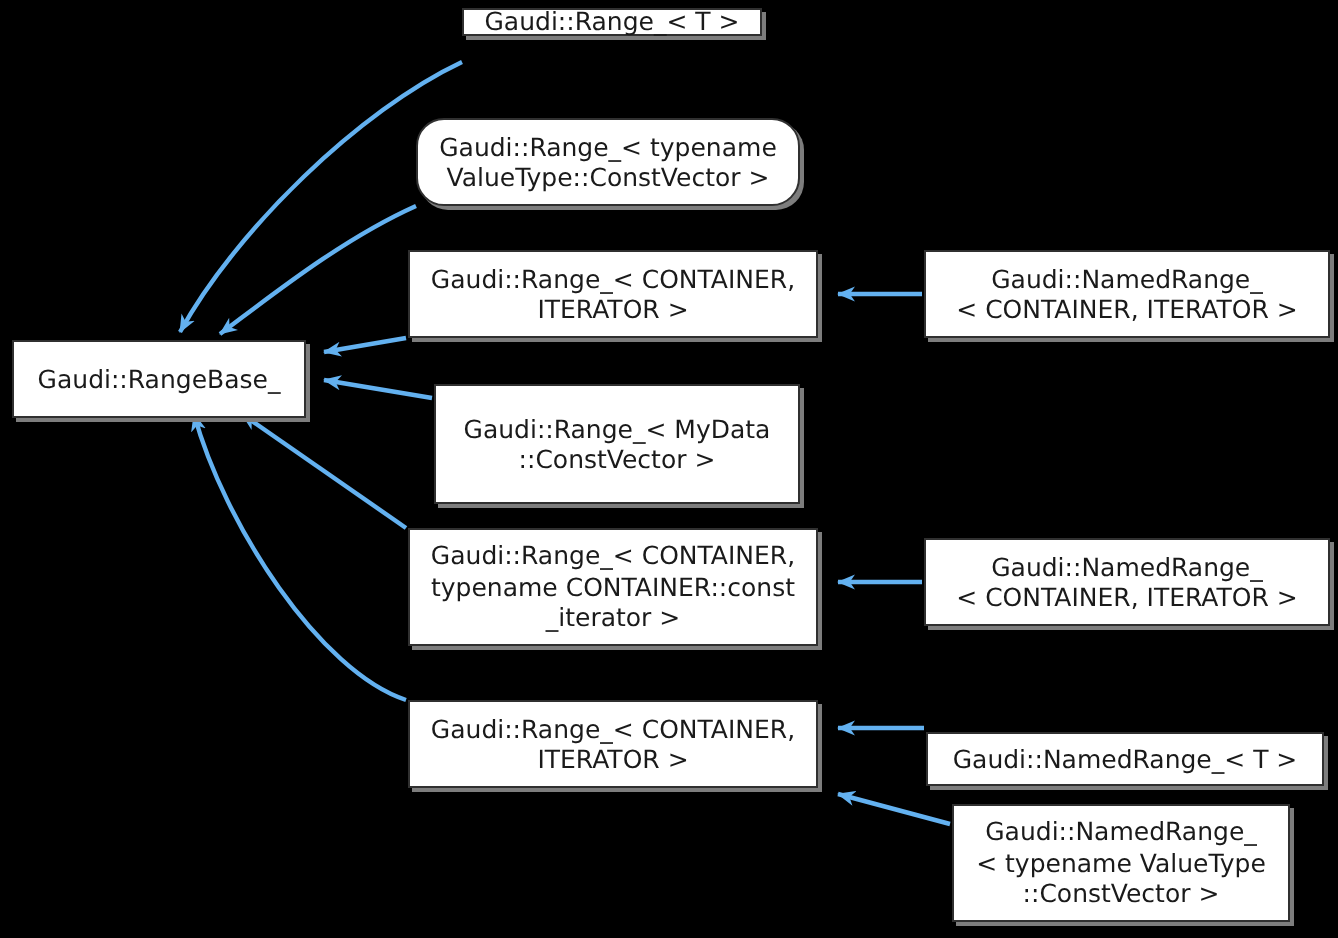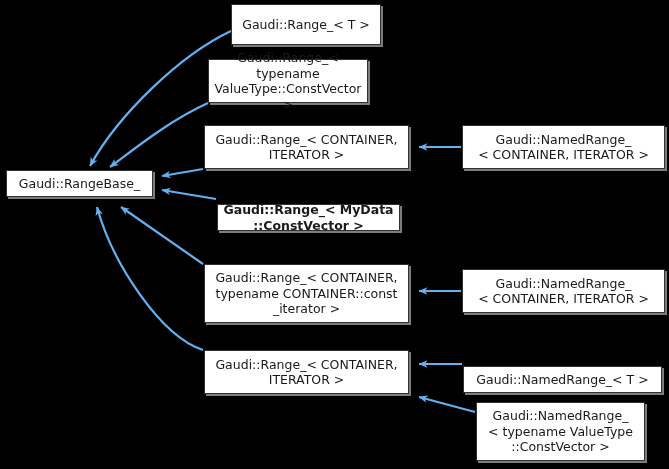--- a/index.html
+++ b/index.html
@@ -73,39 +73,39 @@
 
     <path d="M 461 147 L 419 147" fill="none" stroke="#63b1f0" stroke-width="2.2" marker-end="url(#arrowhead)"></path>
 
     <path d="M 461 291 L 419 291" fill="none" stroke="#63b1f0" stroke-width="2.2" marker-end="url(#arrowhead)"></path>
 
     <path d="M 462 364 L 419 364" fill="none" stroke="#63b1f0" stroke-width="2.2" marker-end="url(#arrowhead)"></path>
 
     <path d="M 475 412 L 419 397" fill="none" stroke="#63b1f0" stroke-width="2.2" marker-end="url(#arrowhead)"></path>
   </svg>
 
-  <div class="node" style="left:6px; top:170px; width:147px; height:27px;text-align:right;">
+  <div class="node" style="left:6px; top:170px; width:147px; height:39px;text-align:right;">
     <span class="node-label">Gaudi::RangeBase_</span>
   </div>
 
-  <div class="node" style="left:231px; top:4px; width:150px; height:41px;">
+  <div class="node" style="left:231px; top:4px; width:150px; height:14px;">
     <span class="node-label">Gaudi::Range_&lt; T &gt;</span>
   </div>
 
-  <div class="node" style="left:208px; top:59px; width:160px; height:44px;">
+  <div class="node" style="left:208px; top:59px; width:192px; height:44px;border-radius:14px;">
     <span class="node-label">Gaudi::Range_&lt; typename
 ValueType::ConstVector &gt;</span>
   </div>
 
   <div class="node" style="left:204px; top:125px; width:205px; height:44px;">
     <span class="node-label">Gaudi::Range_&lt; CONTAINER,
 ITERATOR &gt;</span>
   </div>
 
-  <div class="node" style="left:217px; top:204px; width:183px; height:27px;font-weight:bold;">
+  <div class="node" style="left:217px; top:192px; width:183px; height:60px;">
     <span class="node-label">Gaudi::Range_&lt; MyData
 ::ConstVector &gt;</span>
   </div>
 
   <div class="node" style="left:204px; top:264px; width:205px; height:59px;">
     <span class="node-label">Gaudi::Range_&lt; CONTAINER,
 typename CONTAINER::const
 _iterator &gt;</span>
   </div>
 

